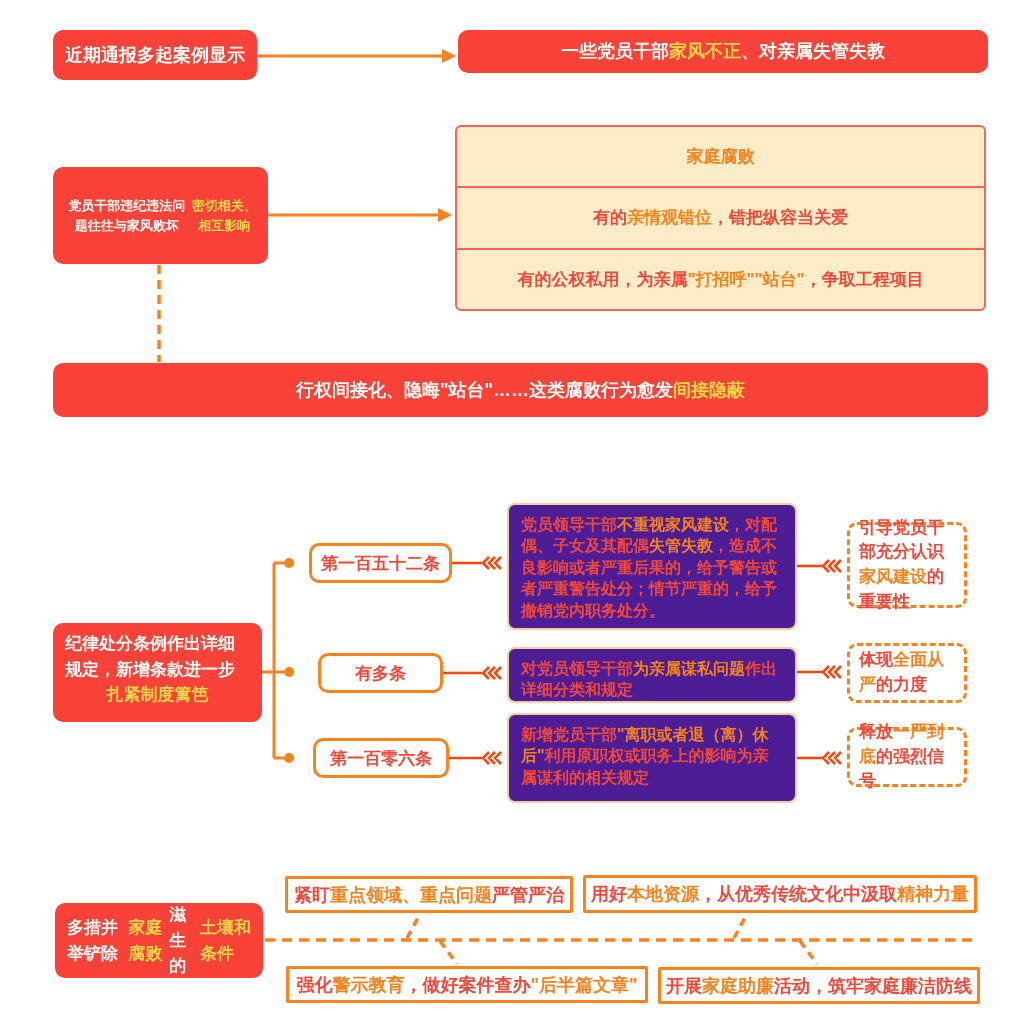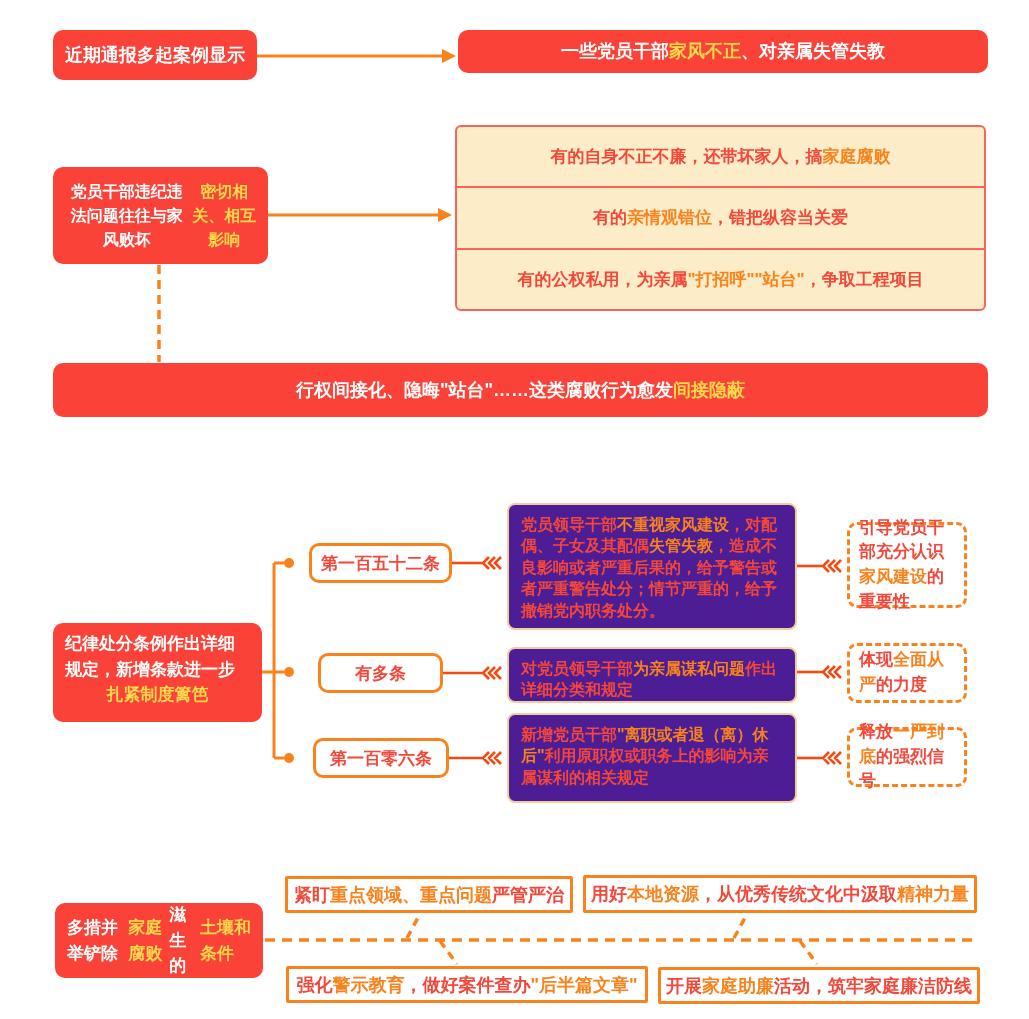--- a/index.html
+++ b/index.html
@@ -108,28 +108,27 @@
   <div class="abs box-red" style="left:53px;top:30px;width:204px;height:50px;font-size:18px;">
       <span class="seg-white">近期通报多起案例显示</span>
     </div>
 
   <div class="abs box-red" style="left:458px;top:30px;width:530px;height:43px;font-size:18px;">
       <span class="seg-white">一些党员干部</span>
       <span class="seg-yellow">家风不正</span>
       <span class="seg-white">、对亲属失管失教</span>
     </div>
 
-  <div class="abs box-red" style="left:53px;top:167px;width:215px;height:97px;font-size:16px;padding:6px 10px;">
+  <div class="abs box-red" style="left:53px;top:167px;width:215px;height:97px;font-size:13px;padding:6px 10px;">
       <span class="seg-white">党员干部违纪违法问题往往与家风败坏</span>
       <span class="seg-yellow">密切相关、相互影响</span>
     </div>
 
   <div class="abs panel-cream" style="left:455px;top:125px;width:531px;height:186px;">
     <div class="panel-row">
-        <span class="seg-red">有的自身不正不廉，还带坏家人，搞</span>
         <span class="seg-orange">家庭腐败</span>
       </div>
     <div class="panel-row">
         <span class="seg-red">有的</span>
         <span class="seg-orange">亲情观错位</span>
         <span class="seg-red">，错把纵容当关爱</span>
       </div>
     <div class="panel-row">
         <span class="seg-red">有的公权私用，为亲属</span>
         <span class="seg-orange">"打招呼""站台"</span>

